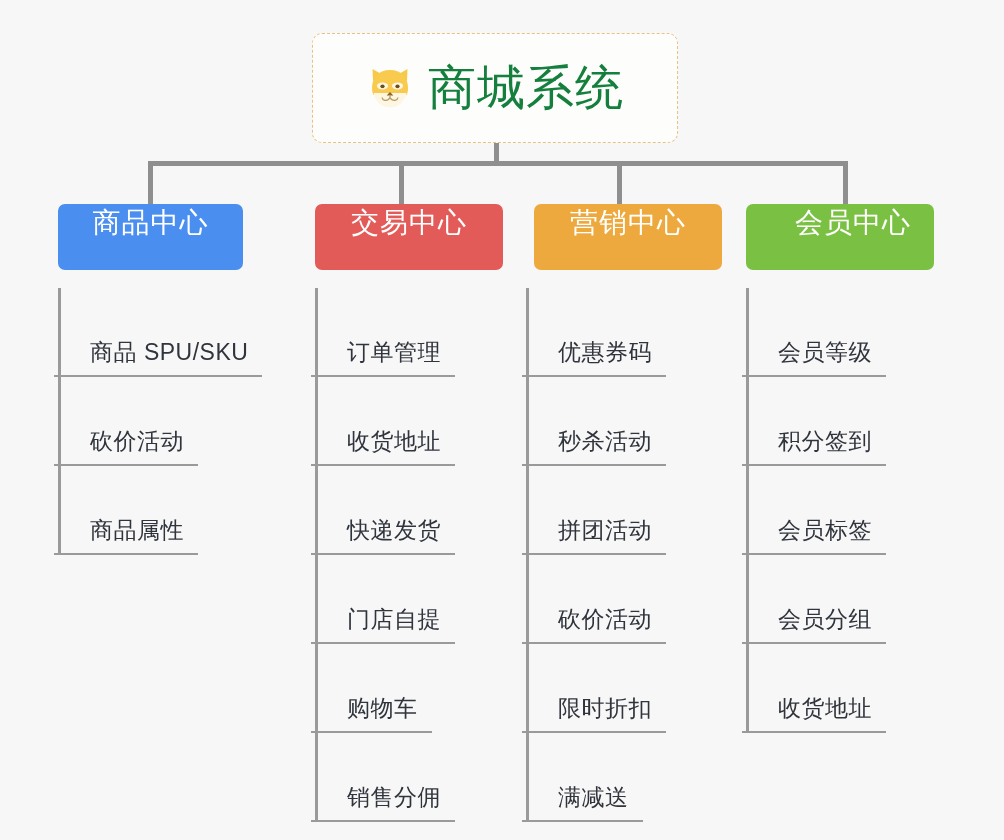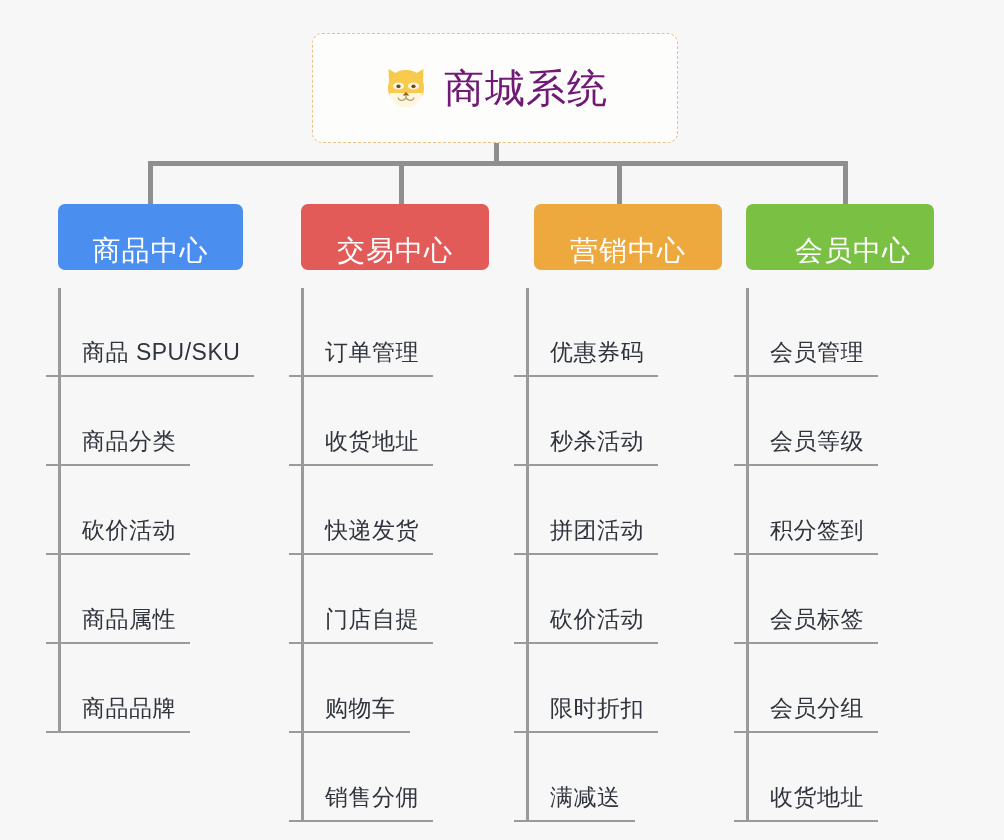--- a/index.html
+++ b/index.html
@@ -33,23 +33,23 @@
     gap: 14px;
   }
   .root-icon {
     width: 48px;
     height: 48px;
     flex: 0 0 48px;
     position: relative;
     display: block;
   }
   .root-title {
-    font-size: 40px;
+    font-size: 48px;
     line-height: 1;
-    color: #701a75;
+    color: #15803d;
     letter-spacing: 1px;
     white-space: nowrap;
     font-weight: 400;
   }
 
   
   .conn {
     position: absolute;
     background: #8f8f8f;
   }
@@ -67,45 +67,45 @@
     left: 0;
     top: 204px;
     width: 1004px;
     height: 636px;
   }
   .column {
     position: absolute;
     top: 0;
   }
   .col-0 { left: 58px;  width: 250px; }
-  .col-1 { left: 301px; width: 220px; }
+  .col-1 { left: 315px; width: 220px; }
   .col-2 { left: 526px; width: 220px; }
   .col-3 { left: 746px; width: 220px; }
 
   .cat-box {
     height: 66px;
     border-radius: 7px;
     display: flex;
-    align-items: flex-end;
+    align-items: flex-start;
     justify-content: center;
     color: #ffffff;
     font-size: 28px;
     letter-spacing: 1px;
     white-space: nowrap;
   }
   .cat-0 { width: 185px; margin-left: 0px;  background: #4a8ef0; }
   .cat-1 { width: 188px; margin-left: 0px;  background: #e25b58; }
   .cat-2 { width: 188px; margin-left: 8px;  background: #eda93e; }
   .cat-3 { width: 188px; margin-left: 0px;  background: #7ac143; padding-left: 26px; }
 
   
   .leaves {
     position: relative;
     margin-top: 18px;
-    padding-left: 0;
+    padding-left: 8px;
     border-left: 3px solid #9a9a9a;
   }
   .leaf {
     height: 89px;
     display: flex;
     align-items: flex-end;
     position: relative;
   }
   .leaf-inner {
     display: inline-block;
@@ -163,30 +163,24 @@
 
     <div class="column col-0">
       <div class="cat-box cat-0">
         <span>商品中心</span>
       </div>
       <div class="leaves">
         <div class="leaf">
             <span class="leaf-inner"><span class="leaf-label">商品 SPU/SKU</span></span>
           </div>
         <div class="leaf">
-            <span class="leaf-inner"><span class="leaf-label">商品分类</span></span>
-          </div>
-        <div class="leaf">
             <span class="leaf-inner"><span class="leaf-label">砍价活动</span></span>
           </div>
         <div class="leaf">
             <span class="leaf-inner"><span class="leaf-label">商品属性</span></span>
-          </div>
-        <div class="leaf">
-            <span class="leaf-inner"><span class="leaf-label">商品品牌</span></span>
           </div>
       </div>
     </div>
 
     <div class="column col-1">
       <div class="cat-box cat-1">
         <span>交易中心</span>
       </div>
       <div class="leaves">
         <div class="leaf">
@@ -235,23 +229,20 @@
           </div>
       </div>
     </div>
 
     <div class="column col-3">
       <div class="cat-box cat-3">
         <span>会员中心</span>
       </div>
       <div class="leaves">
         <div class="leaf">
-            <span class="leaf-inner"><span class="leaf-label">会员管理</span></span>
-          </div>
-        <div class="leaf">
             <span class="leaf-inner"><span class="leaf-label">会员等级</span></span>
           </div>
         <div class="leaf">
             <span class="leaf-inner"><span class="leaf-label">积分签到</span></span>
           </div>
         <div class="leaf">
             <span class="leaf-inner"><span class="leaf-label">会员标签</span></span>
           </div>
         <div class="leaf">
             <span class="leaf-inner"><span class="leaf-label">会员分组</span></span>

